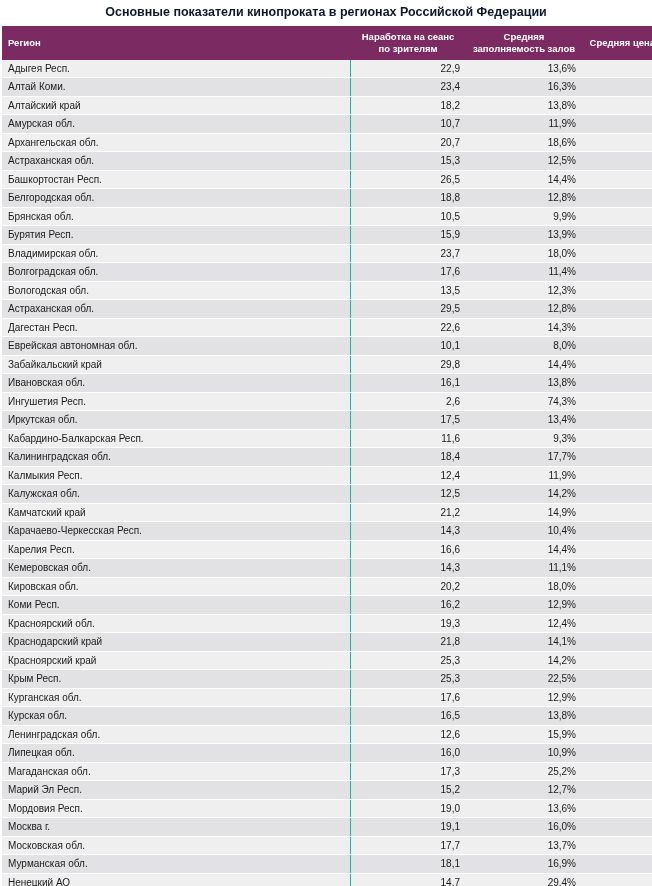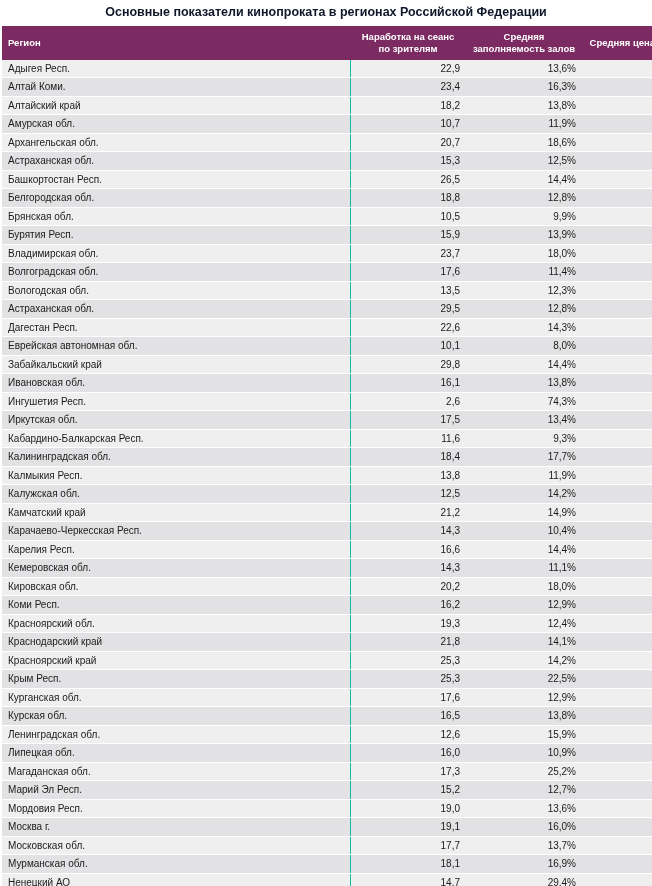--- a/index.html
+++ b/index.html
@@ -217,21 +217,21 @@
           <td class="num">227,2</td>
         </tr>
         <tr class="odd">
           <td class="region">Калининградская обл.</td>
           <td class="num">18,4</td>
           <td class="num">17,7%</td>
           <td class="num">255,3</td>
         </tr>
         <tr class="even">
           <td class="region">Калмыкия Респ.</td>
-          <td class="num">13,8</td>
+          <td class="num">12,4</td>
           <td class="num">11,9%</td>
           <td class="num">167,7</td>
         </tr>
         <tr class="odd">
           <td class="region">Калужская обл.</td>
           <td class="num">12,5</td>
           <td class="num">14,2%</td>
           <td class="num">279,9</td>
         </tr>
         <tr class="even">

